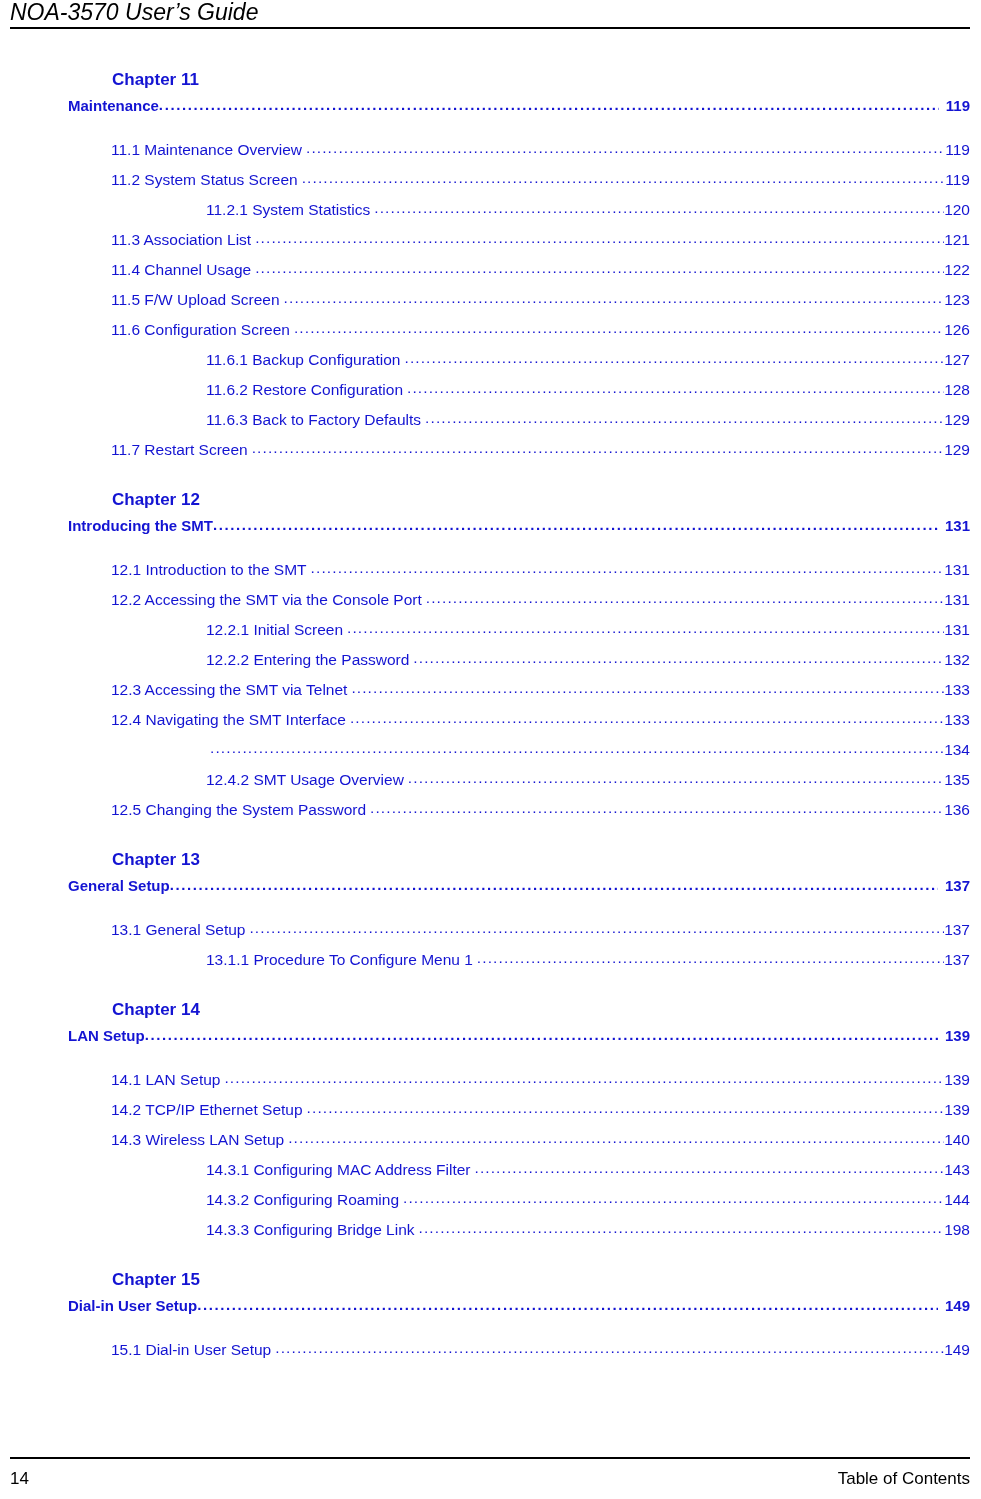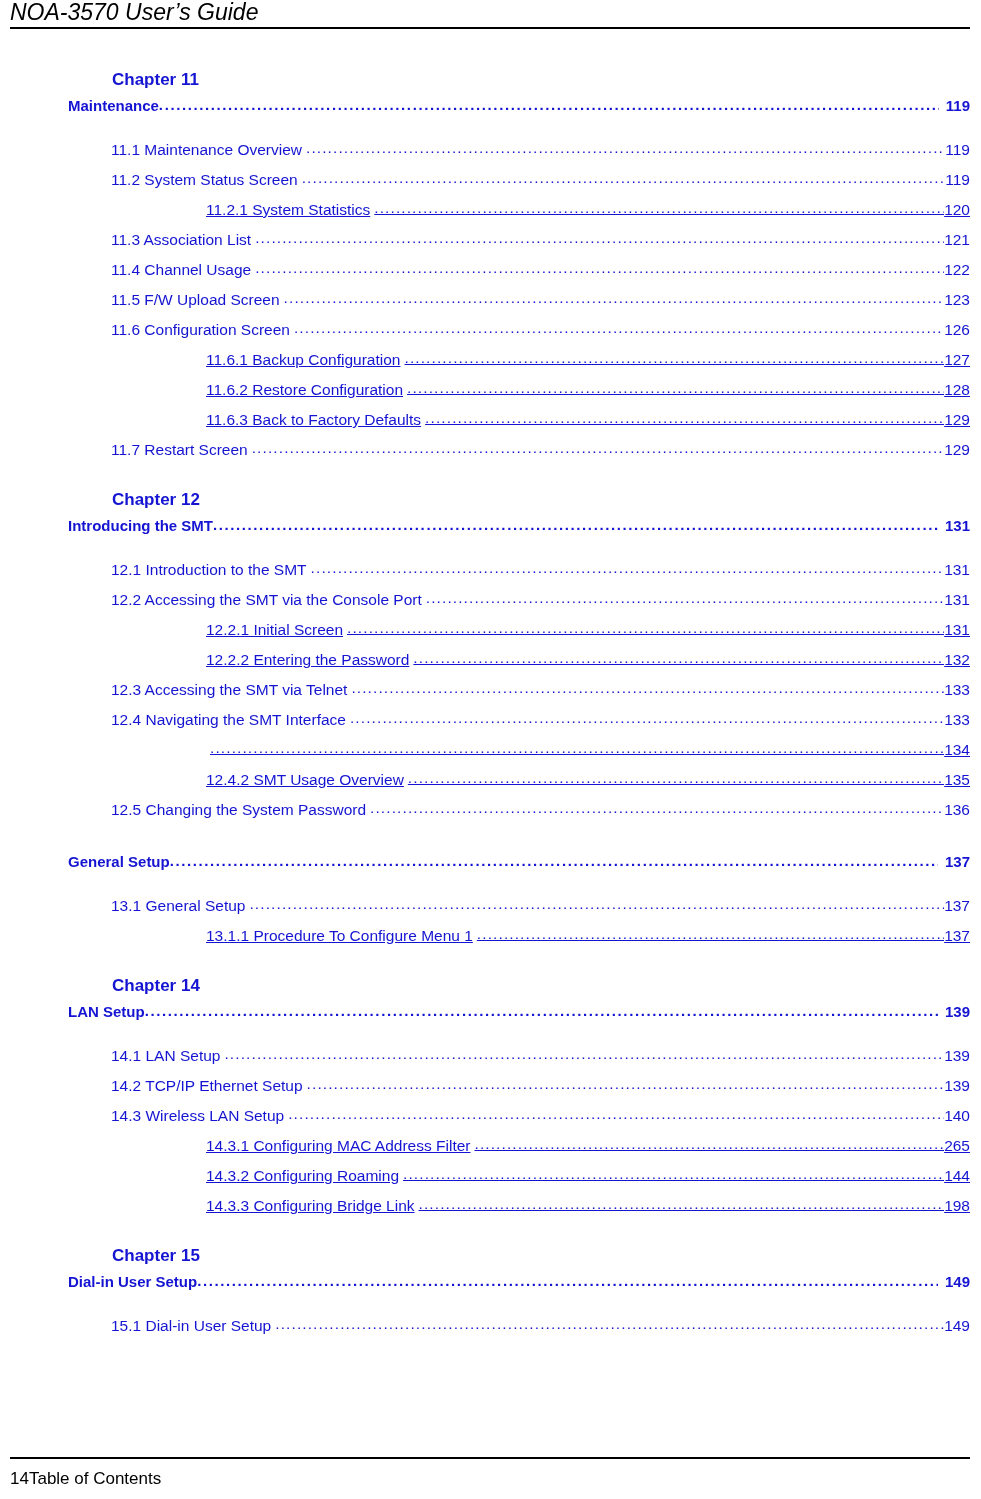--- a/index.html
+++ b/index.html
@@ -115,21 +115,20 @@
     top: -2px;
     letter-spacing: 1.1px;
     padding-left: 4px;
   }
 
   
   .row-l3 {
     font-size: 15.5px;
     line-height: 30px;
     padding-left: 206px;
-    text-decoration: underline;
   }
   .row-l3 .leader {
     position: relative;
     top: -2px;
     letter-spacing: 1.1px;
     padding-left: 4px;
   }
 
   .gap-before-chapter {
     height: 23px;
@@ -146,20 +145,21 @@
     width: 960px;
     height: 0;
     border-top: 2px solid #000000;
   }
   .page-footer {
     position: absolute;
     bottom: 8px;
     left: 10px;
     width: 960px;
     display: flex;
+    justify-content: space-between;
     align-items: baseline;
     font-size: 17px;
     line-height: 24px;
     color: #000000;
   }
   .page-footer .folio,
   .page-footer .footer-title {
     white-space: nowrap;
   }
 </style>
@@ -285,20 +285,21 @@
         <span class="pageno">135</span>
       </div>
       <div class="toc-row row-l2">
         <span class="title">12.5 Changing the System Password  </span>
         <span class="leader">................................................................................................................................................................................................................................................................................................</span>
         <span class="pageno">136</span>
       </div>
     </div>
     <div class="gap-before-chapter"></div>
     <div class="chapter-block">
+      <div class="chapter-label">Chapter 13</div>
       <div class="toc-row row-chapter">
         <span class="title">General Setup</span>
         <span class="leader">..............................................................................................................................................................................................................................................................................</span>
         <span class="pageno">137</span>
       </div>
       <div class="gap-after-chapter"></div>
       <div class="toc-row row-l2">
         <span class="title">13.1 General Setup  </span>
         <span class="leader">................................................................................................................................................................................................................................................................................................</span>
         <span class="pageno">137</span>
@@ -329,21 +330,21 @@
         <span class="pageno">139</span>
       </div>
       <div class="toc-row row-l2">
         <span class="title">14.3 Wireless LAN Setup </span>
         <span class="leader">................................................................................................................................................................................................................................................................................................</span>
         <span class="pageno">140</span>
       </div>
       <div class="toc-row row-l3">
         <span class="title">14.3.1 Configuring MAC Address Filter  </span>
         <span class="leader">................................................................................................................................................................................................................................................................................................</span>
-        <span class="pageno">265</span>
+        <span class="pageno">143</span>
       </div>
       <div class="toc-row row-l3">
         <span class="title">14.3.2 Configuring Roaming </span>
         <span class="leader">................................................................................................................................................................................................................................................................................................</span>
         <span class="pageno">144</span>
       </div>
       <div class="toc-row row-l3">
         <span class="title">14.3.3 Configuring Bridge Link  </span>
         <span class="leader">................................................................................................................................................................................................................................................................................................</span>
         <span class="pageno">198</span>

